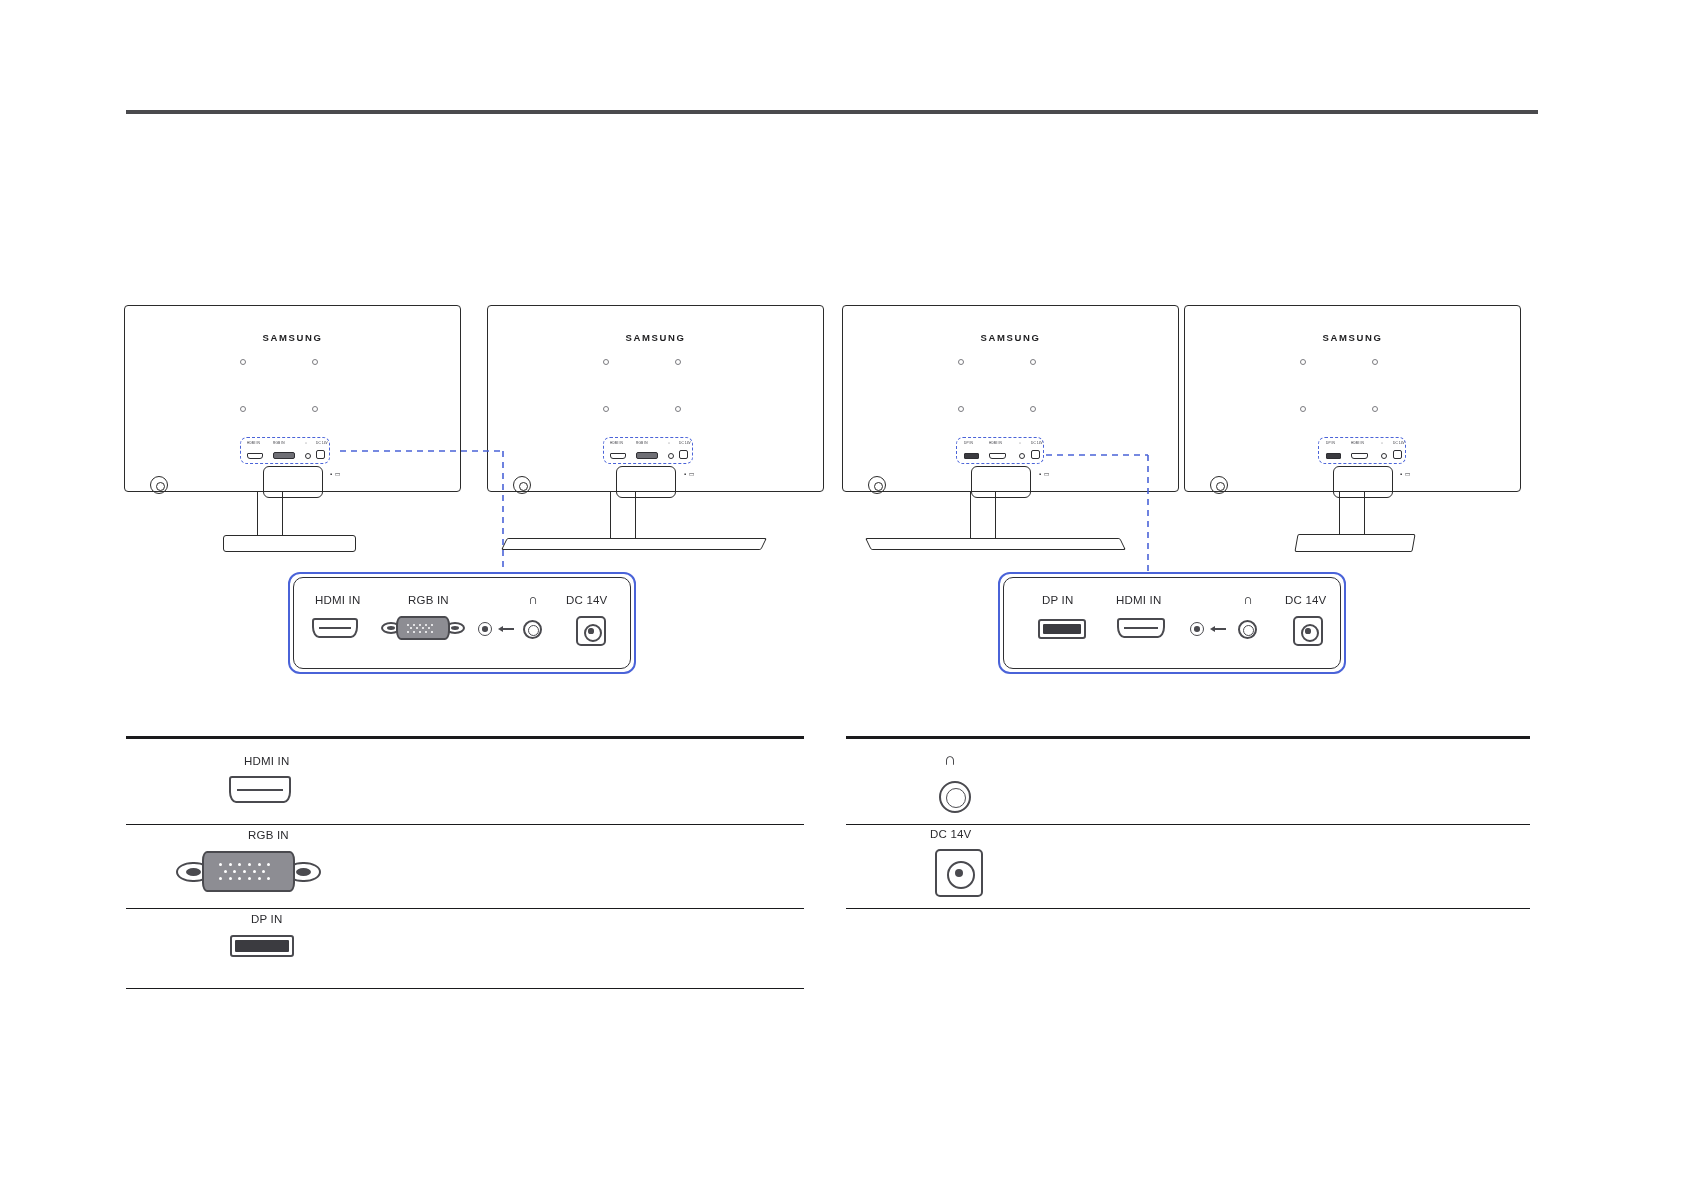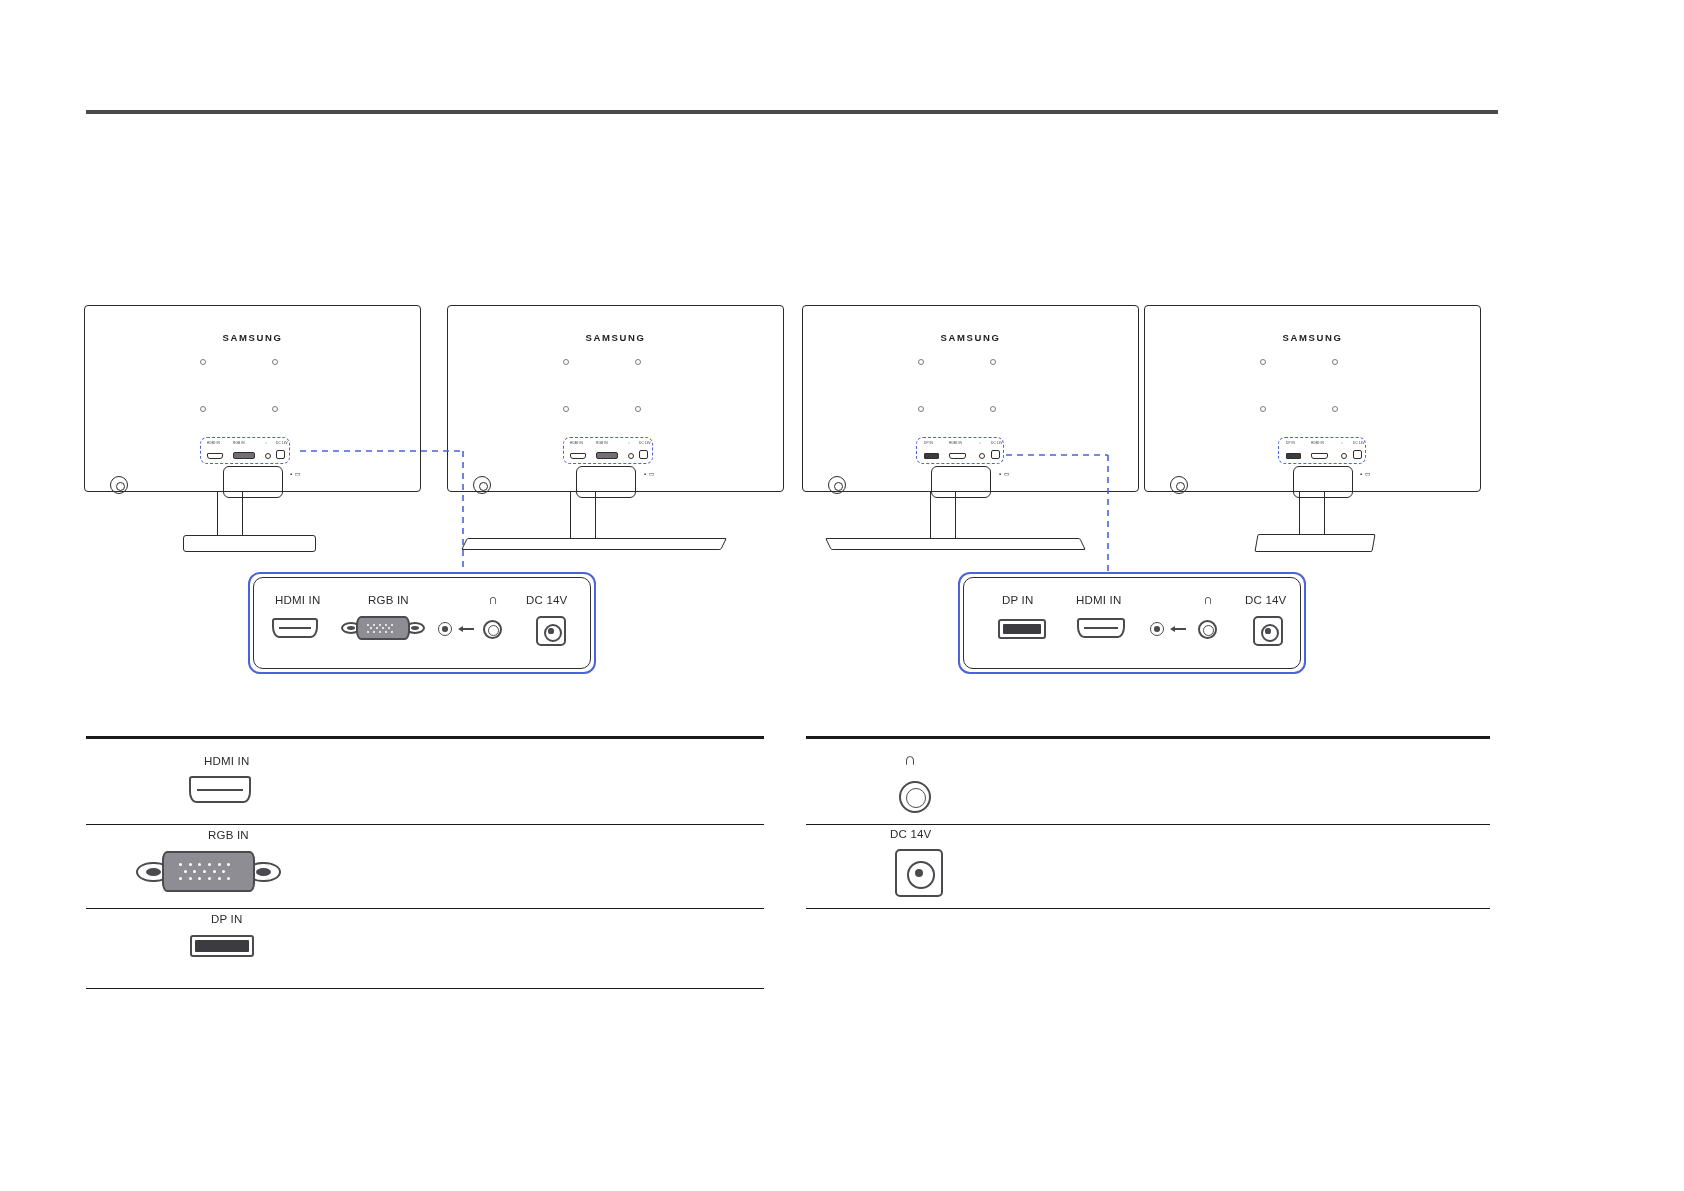--- a/index.html
+++ b/index.html
@@ -3,21 +3,21 @@
 <meta charset="utf-8">
 <style>
   * { box-sizing: border-box; margin: 0; padding: 0; }
   html, body {
     width: 1684px; height: 1191px;
     background: #ffffff;
     font-family: "Liberation Sans", sans-serif;
     color: #231f20;
     overflow: hidden;
   }
-  .page { position: relative; width: 1356px; height: 1191px; }
+  .page { position: relative; width: 1356px; height: 1191px; margin-left: 40px; }
 
   
   .header-rule {
     position: absolute;
     left: 86px; top: 110px; width: 1412px; height: 4px;
     background: #4a4a4d;
   }
 
   
   .mon {

